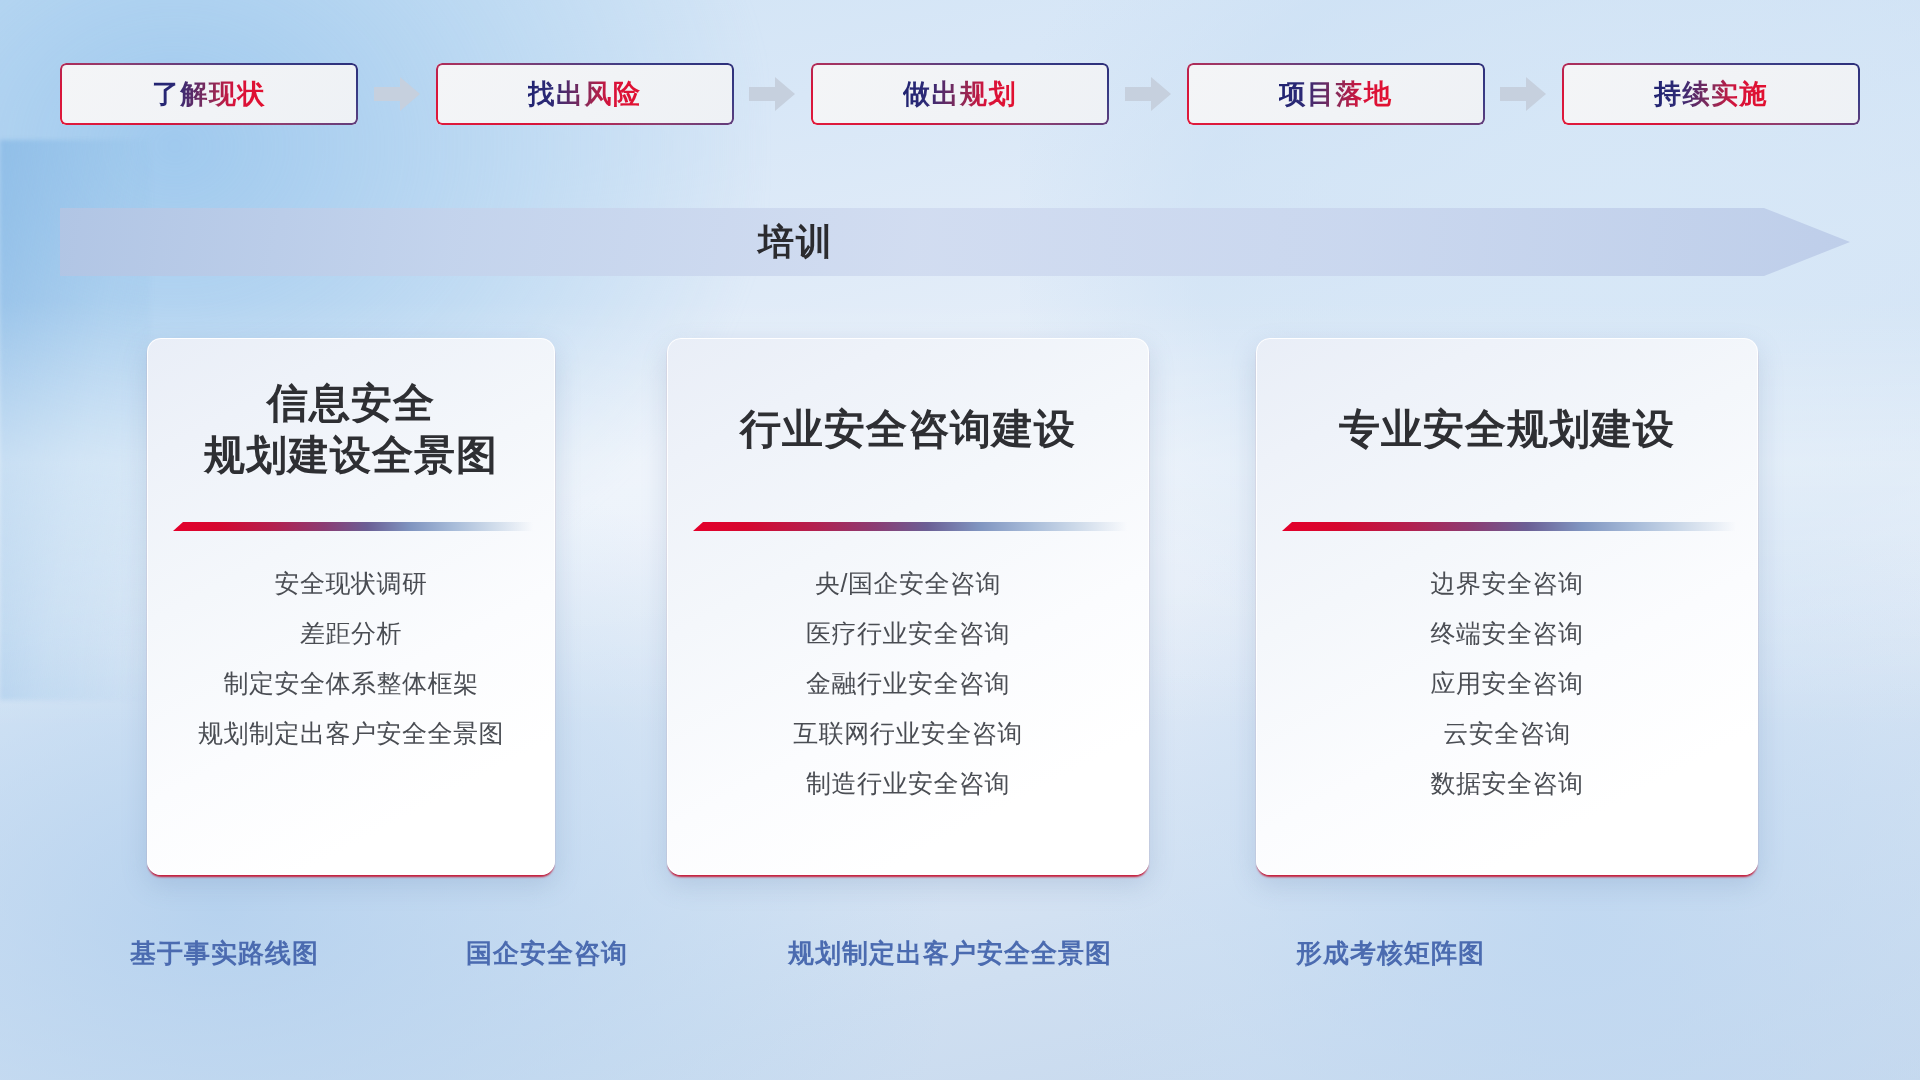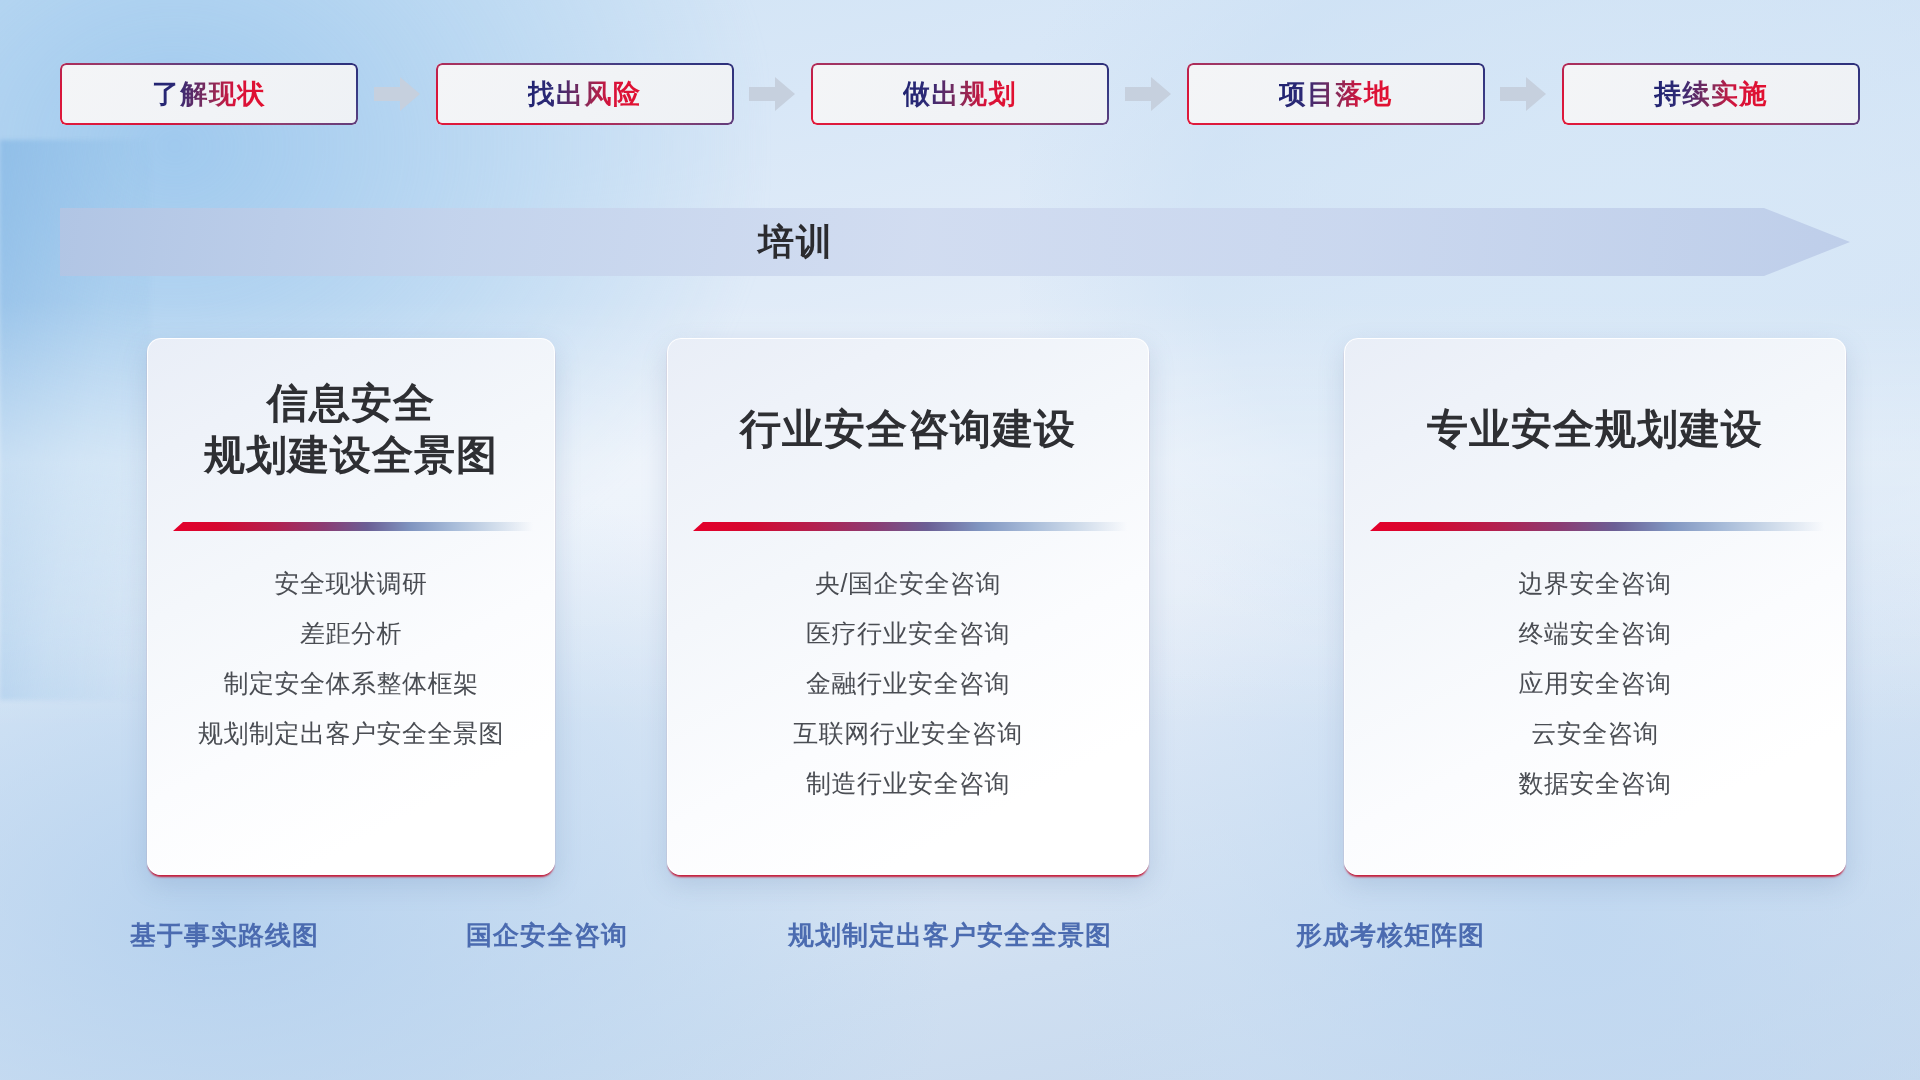--- a/index.html
+++ b/index.html
@@ -115,21 +115,21 @@
                0 10px 26px rgba(90,125,170,.22);
     overflow:hidden;
   }
   .card::after{
     content:""; position:absolute; inset:0; border-radius:14px;
     border:1px solid rgba(255,255,255,.92);
     pointer-events:none;
   }
   .card-1{ left:108px;  width:408px;margin-left:39px; }
   .card-2{ left:667px;  width:482px; }
-  .card-3{ left:1344px; width:502px; }
+  .card-3{ left:1256px; width:502px; }
 
   .card-inner{ position:relative; z-index:2; height:100%; display:flex; flex-direction:column; }
 
   .card-head{
     flex:0 0 auto; height:182px;
     display:flex; align-items:center; justify-content:center;
     padding:0 18px;
   }
   .card-title{
     font-size:41px; font-weight:700; color:#2e2f33;
@@ -153,21 +153,21 @@
     gap:8px;
   }
   .card-list-item{
     font-size:25px; color:#4a4d53; line-height:1.68;
     text-align:center; white-space:nowrap; letter-spacing:.5px;
   }
 
   
   .captions{ position:absolute; left:0; top:918px; width:1920px; height:46px; }
   .caption{
-    position:absolute; top:0;
+    position:absolute; top:18px;
     font-size:26px; font-weight:700; color:#4b6bb0; letter-spacing:1px;
     white-space:nowrap;
   }
   .cap-0{ left:130px; }
   .cap-1{ left:466px; }
   .cap-2{ left:788px; }
   .cap-3{ left:1296px; }
 </style>
 </head>
 <body>

